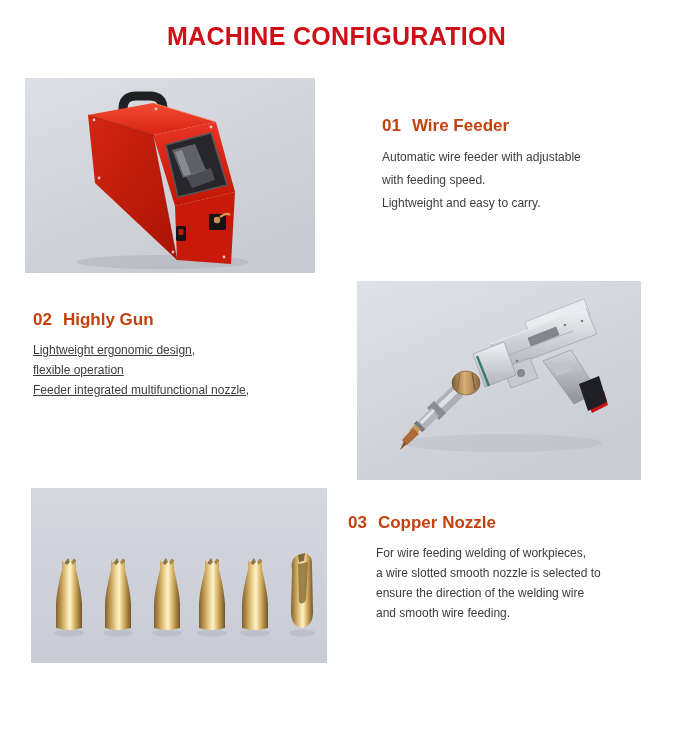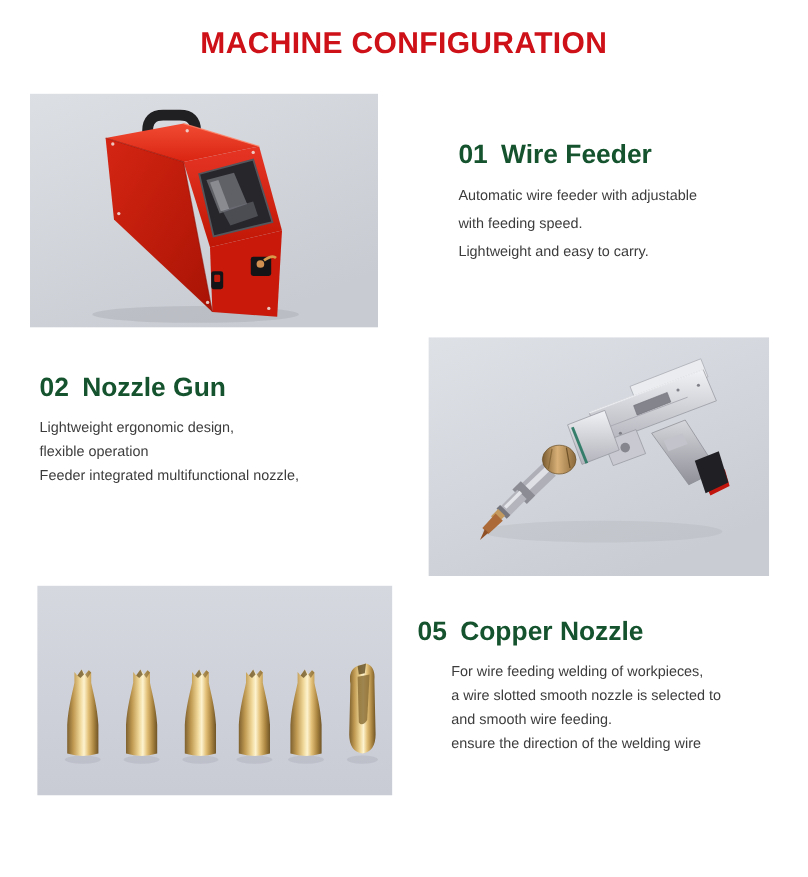--- a/index.html
+++ b/index.html
@@ -24,26 +24,26 @@
   .photo-2{left:357px;top:281px;width:284px;height:199px;}
   .photo-3{left:31px;top:488px;width:296px;height:204px;}
 
   .section-text{position:absolute;}
   .text-1{left:382px;top:116px;width:275px;}
   .text-2{left:33px;top:310px;width:340px;}
   .text-3{left:348px;top:513px;width:315px;}
 
   .section-heading{
     margin:0 0 10px 0;
-    font-size:22px;font-weight:bold;color:#14532d;
+    font-size:17px;font-weight:bold;color:#c2410c;
   }
   .section-heading .num{margin-right:11px;}
   .lines{font-size:12px;color:#3C3C3C;}
   .text-1 .lines{line-height:23px;}
-  .text-2 .lines{line-height:20px;}
+  .text-2 .lines{line-height:20px;text-decoration:underline;}
   .text-3 .lines{line-height:20px;margin-left:28px;}
 </style>
 </head>
 <body>
 
 <div class="page">
 
   <h1 class="page-title">MACHINE CONFIGURATION</h1>
 
   <figure class="photo photo-1">
@@ -109,21 +109,21 @@
     </h2>
     <div class="lines">
       <div>Automatic wire feeder with adjustable</div>
       <div>with feeding speed.</div>
       <div>Lightweight and easy to carry.</div>
     </div>
   </div>
 
   <div class="section-text text-2">
     <h2 class="section-heading">
-      <span class="num">02</span><span>Nozzle Gun</span>
+      <span class="num">02</span><span>Highly Gun</span>
     </h2>
     <div class="lines">
       <div>Lightweight ergonomic design,</div>
       <div>flexible operation</div>
       <div>Feeder integrated multifunctional nozzle,</div>
     </div>
   </div>
 
   <figure class="photo photo-2">
     <svg width="284" height="199" viewBox="0 0 284 199" role="img">
@@ -221,23 +221,23 @@
           <path d="M -10,16 Q -12,4 -4,1 L 3,-1 Q 11,1 10,13 L 11,58 Q 11,72 0,74 Q -11,72 -11,58 Z" fill="url(#gold)"></path>
           <path d="M -4,1 L 3,-1 L 2,7 L -3,8 Z" fill="#5f4a20" opacity="0.8"></path>
           <path d="M -4,10 L 6,8 L 4,46 Q 0,52 -3,48 Z" fill="#8d7138" opacity="0.85"></path>
         </g>
       </g>
     </svg>
   </figure>
 
   <div class="section-text text-3">
     <h2 class="section-heading">
-      <span class="num">05</span><span>Copper Nozzle</span>
+      <span class="num">03</span><span>Copper Nozzle</span>
     </h2>
     <div class="lines">
       <div>For wire feeding welding of workpieces,</div>
       <div>a wire slotted smooth nozzle is selected to</div>
+      <div>ensure the direction of the welding wire</div>
       <div>and smooth wire feeding.</div>
-      <div>ensure the direction of the welding wire</div>
     </div>
   </div>
 
 </div>
 
 </body></html>

